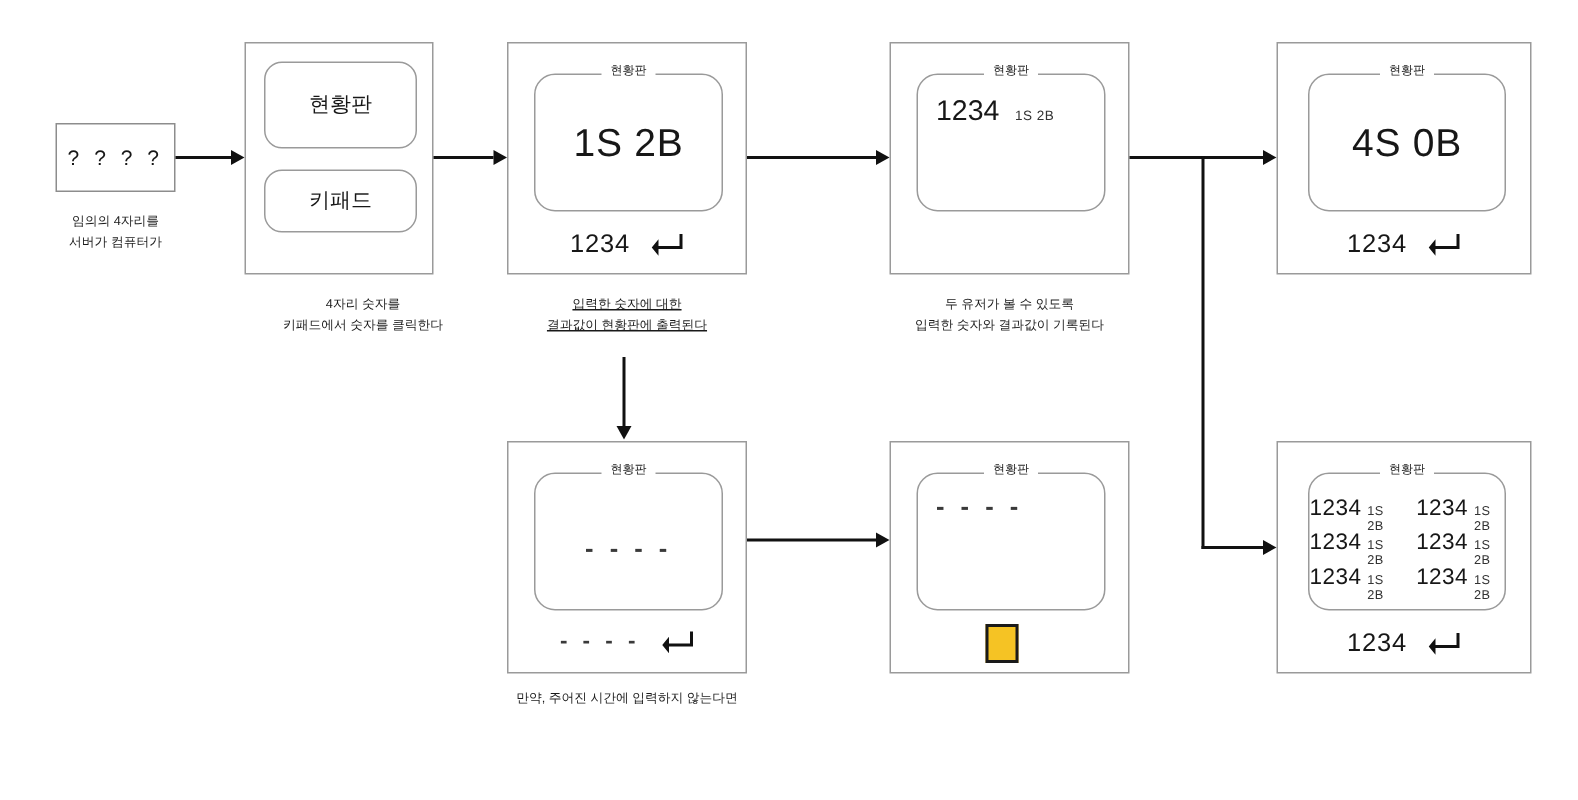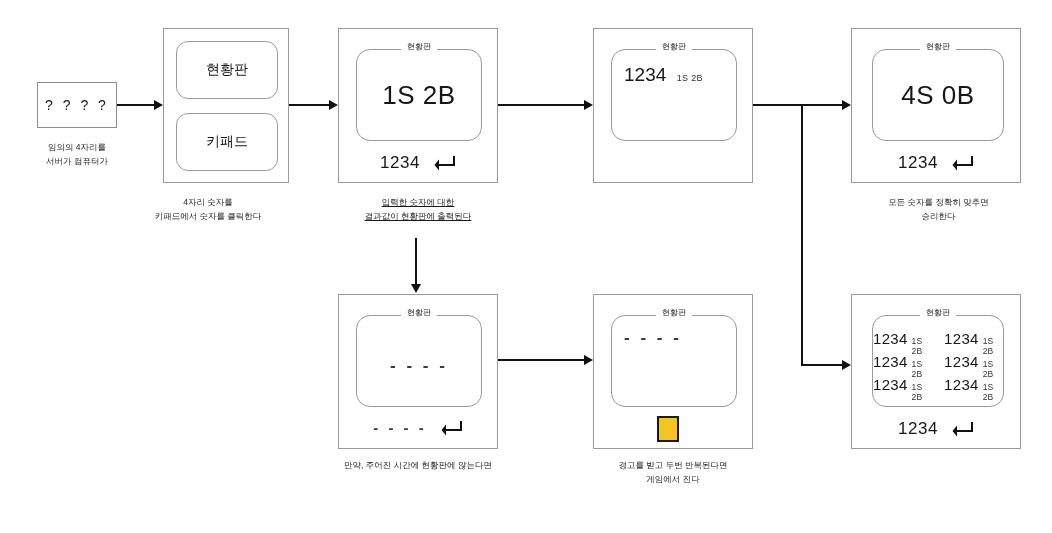--- a/index.html
+++ b/index.html
@@ -72,25 +72,25 @@
   <div class="node plain qbox" style="left:37px;top:82px;width:80px;height:46px;">
     <span>? ? ? ?</span>
   </div>
   <div class="caption" style="left:17px;top:140px;width:120px;">임의의 4자리를
 서버가 컴퓨터가</div>
 
   <div class="node" style="left:163px;top:28px;width:126px;height:155px;">
     <div class="subbox" style="left:12px;top:12px;width:102px;height:58px;">
       <span>현황판</span>
     </div>
-    <div class="subbox" style="left:12px;top:84px;width:102px;height:58px;align-items:center;">
+    <div class="subbox" style="left:12px;top:84px;width:102px;height:42px;align-items:center;">
       <span>키패드</span>
     </div>
   </div>
-  <div class="caption" style="left:133px;top:195px;width:150px;">4자리 숫자를
+  <div class="caption" style="left:167px;top:195px;width:150px;">4자리 숫자를
 키패드에서 숫자를 클릭한다</div>
 
   <div class="node" style="left:338px;top:28px;width:160px;height:155px;">
     <div class="screen" style="left:17px;top:20px;width:126px;height:92px;">
       <span class="legend">현황판</span>
       <div class="bigtext" style="top:30px;">1S 2B</div>
     </div>
     <div class="inputline" style="top:124px;">
       <span class="num">1234</span>
       <span class="enter">
@@ -105,63 +105,61 @@
 
   <div class="node" style="left:593px;top:28px;width:160px;height:155px;">
     <div class="screen" style="left:17px;top:20px;width:126px;height:92px;">
       <span class="legend">현황판</span>
       <div style="position:absolute;left:12px;top:14px;white-space:nowrap;">
         <span style="font-size:19px;color:#171717;">1234</span>
         <span class="inline-sb">1S 2B</span>
       </div>
     </div>
   </div>
+  <div class="caption" style="left:583px;top:195px;width:180px;">두 유저가 볼 수 있도록
+입력한 숫자와 결과값이 기록된다</div>
 
   <div class="node" style="left:851px;top:28px;width:170px;height:155px;">
     <div class="screen" style="left:20px;top:20px;width:132px;height:92px;">
       <span class="legend">현황판</span>
       <div class="bigtext" style="top:30px;">4S 0B</div>
     </div>
     <div class="inputline" style="top:124px;">
       <span class="num">1234</span>
       <span class="enter">
         <svg width="22" height="16" viewBox="0 0 22 16">
           <path d="M19 1 L19 9 L5 9 L5 4.5 L0.5 10 L5 15.5 L5 11 L21 11 L21 1 Z" fill="#111"></path>
         </svg>
       </span>
     </div>
   </div>
-  <div class="caption" style="left:856px;top:195px;width:165px;">모든 숫자를 정확히 맞추면
-승리한다</div>
 
   <div class="node" style="left:338px;top:294px;width:160px;height:155px;">
     <div class="screen" style="left:17px;top:20px;width:126px;height:92px;">
       <span class="legend">현황판</span>
       <div class="dashes" style="left:0;right:0;text-align:center;top:40px;">- - - -</div>
     </div>
     <div class="inputline" style="top:124px;">
       <span class="dsh">- - - -</span>
       <span class="enter">
         <svg width="22" height="16" viewBox="0 0 22 16">
           <path d="M19 1 L19 9 L5 9 L5 4.5 L0.5 10 L5 15.5 L5 11 L21 11 L21 1 Z" fill="#111"></path>
         </svg>
       </span>
     </div>
   </div>
-  <div class="caption" style="left:323px;top:458px;width:190px;">만약, 주어진 시간에 현황판에 않는다면</div>
+  <div class="caption" style="left:323px;top:458px;width:190px;">만약, 주어진 시간에 입력하지 않는다면</div>
 
   <div class="node" style="left:593px;top:294px;width:160px;height:155px;">
     <div class="screen" style="left:17px;top:20px;width:126px;height:92px;">
       <span class="legend">현황판</span>
       <div class="dashes" style="left:12px;top:12px;">- - - -</div>
     </div>
     <div class="warnblk" style="left:63px;top:121px;width:22px;height:26px;"></div>
   </div>
-  <div class="caption" style="left:588px;top:458px;width:170px;">경고를 받고 두번 반복된다면
-게임에서 진다</div>
 
   <div class="node" style="left:851px;top:294px;width:170px;height:155px;">
     <div class="screen" style="left:20px;top:20px;width:132px;height:92px;">
       <span class="legend">현황판</span>
 
       <div class="recrow" style="top:14px;">
         <span class="rec">
           <span class="rnum">1234</span>
           <span class="rsb">1S 2B</span>
         </span>

